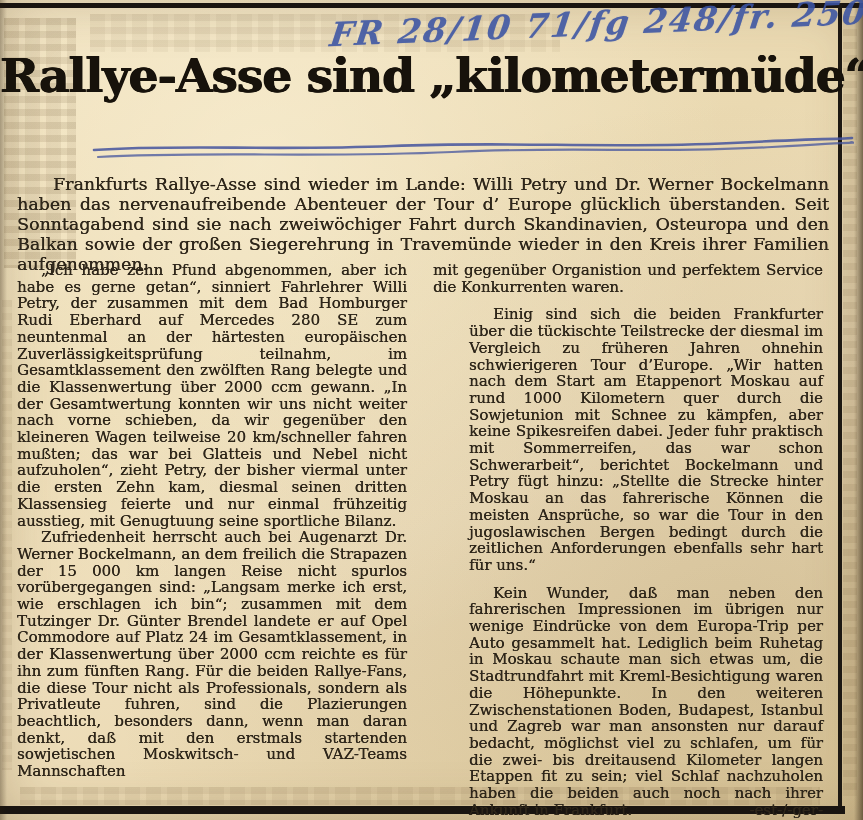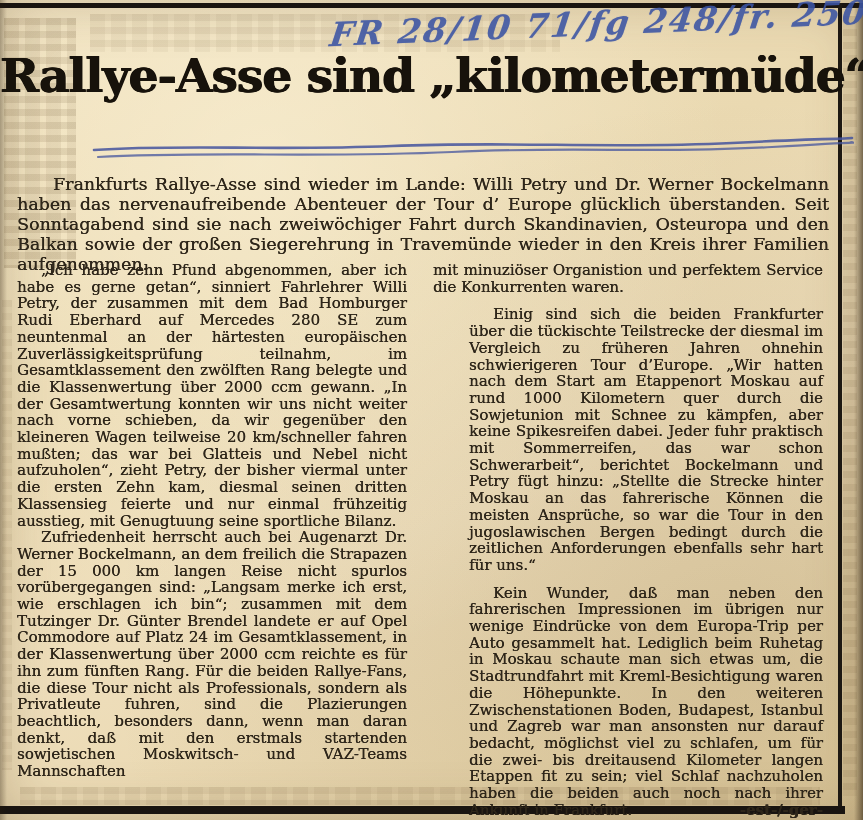--- a/index.html
+++ b/index.html
@@ -68,21 +68,21 @@
   .columns{
     position:absolute;left:17px;top:262px;width:806px;height:540px;
     display:flex;gap:26px;z-index:1;
   }
   .col{width:390px;font-size:15px;line-height:16.7px;text-align:justify;
     text-shadow:0.22px 0 0 #2e261a;}
   .col p{margin:0;text-indent:24px;}
   .col p.cont{text-indent:0;}
   .col p.gap{margin-top:11px;margin-left:36px;}
   .col p.rel{position:relative;}
-  .signoff{position:absolute;right:0;bottom:0;text-indent:0;font-weight:bold;}
+  .signoff{position:absolute;right:0;bottom:0;text-indent:0;}
 </style>
 </head>
 <body>
 
 <div class="page">
 
   <div class="rule-top"></div>
   <div class="rule-right"></div>
   <div class="rule-bottom"></div>
   <div class="edge-right"></div>
@@ -104,19 +104,19 @@
   </svg>
 
   <p class="lead">Frankfurts Rallye-Asse sind wieder im Lande: Willi Petry und Dr. Werner Bockelmann haben das nervenaufreibende Abenteuer der Tour d’ Europe glücklich überstanden. Seit Sonntagabend sind sie nach zweiwöchiger Fahrt durch Skandinavien, Osteuropa und den Balkan sowie der großen Siegerehrung in Travemünde wieder in den Kreis ihrer Familien aufgenommen.</p>
 
   <div class="columns">
     <div class="col">
       <p>„Ich habe zehn Pfund abgenommen, aber ich habe es gerne getan“, sinniert Fahrlehrer Willi Petry, der zusammen mit dem Bad Homburger Rudi Eberhard auf Mercedes 280 SE zum neuntenmal an der härtesten europäischen Zuverlässigkeitsprüfung teilnahm, im Gesamtklassement den zwölften Rang belegte und die Klassenwertung über 2000 ccm gewann. „In der Gesamtwertung konnten wir uns nicht weiter nach vorne schieben, da wir gegenüber den kleineren Wagen teilweise 20 km/schneller fahren mußten; das war bei Glatteis und Nebel nicht aufzuholen“, zieht Petry, der bisher viermal unter die ersten Zehn kam, diesmal seinen dritten Klassensieg feierte und nur einmal frühzeitig ausstieg, mit Genugtuung seine sportliche Bilanz.</p>
       <p>Zufriedenheit herrscht auch bei Augenarzt Dr. Werner Bockelmann, an dem freilich die Strapazen der 15 000 km langen Reise nicht spurlos vorübergegangen sind: „Langsam merke ich erst, wie erschlagen ich bin“; zusammen mit dem Tutzinger Dr. Günter Brendel landete er auf Opel Commodore auf Platz 24 im Gesamtklassement, in der Klassenwertung über 2000 ccm reichte es für ihn zum fünften Rang. Für die beiden Rallye-Fans, die diese Tour nicht als Professionals, sondern als Privatleute fuhren, sind die Plazierungen beachtlich, besonders dann, wenn man daran denkt, daß mit den erstmals startenden sowjetischen Moskwitsch- und VAZ-Teams Mannschaften</p>
     </div>
     <div class="col">
-      <p class="cont">mit minuziöser Organistion und perfektem Service die Konkurrenten waren.</p>
+      <p class="cont">mit gegenüber Organistion und perfektem Service die Konkurrenten waren.</p>
       <p class="gap">Einig sind sich die beiden Frankfurter über die tückischte Teilstrecke der diesmal im Vergleich zu früheren Jahren ohnehin schwierigeren Tour d’Europe. „Wir hatten nach dem Start am Etappenort Moskau auf rund 1000 Kilometern quer durch die Sowjetunion mit Schnee zu kämpfen, aber keine Spikesreifen dabei. Jeder fuhr praktisch mit Sommerreifen, das war schon Schwerarbeit“, berichtet Bockelmann und Petry fügt hinzu: „Stellte die Strecke hinter Moskau an das fahrerische Können die meisten Ansprüche, so war die Tour in den jugoslawischen Bergen bedingt durch die zeitlichen Anforderungen ebenfalls sehr hart für uns.“</p>
       <p class="gap rel"><span>Kein Wunder, daß man neben den fahrerischen Impressionen im übrigen nur wenige Eindrücke von dem Europa-Trip per Auto gesammelt hat. Lediglich beim Ruhetag in Moskau schaute man sich etwas um, die Stadtrundfahrt mit Kreml-Besichtigung waren die Höhepunkte. In den weiteren Zwischenstationen Boden, Budapest, Istanbul und Zagreb war man ansonsten nur darauf bedacht, möglichst viel zu schlafen, um für die zwei- bis dreitausend Kilometer langen Etappen fit zu sein; viel Schlaf nachzuholen haben die beiden auch noch nach ihrer Ankunft in Frankfurt.</span><span class="signoff">-est-/-ger-</span></p>
     </div>
   </div>
 
 </div>
 
 </body></html>

